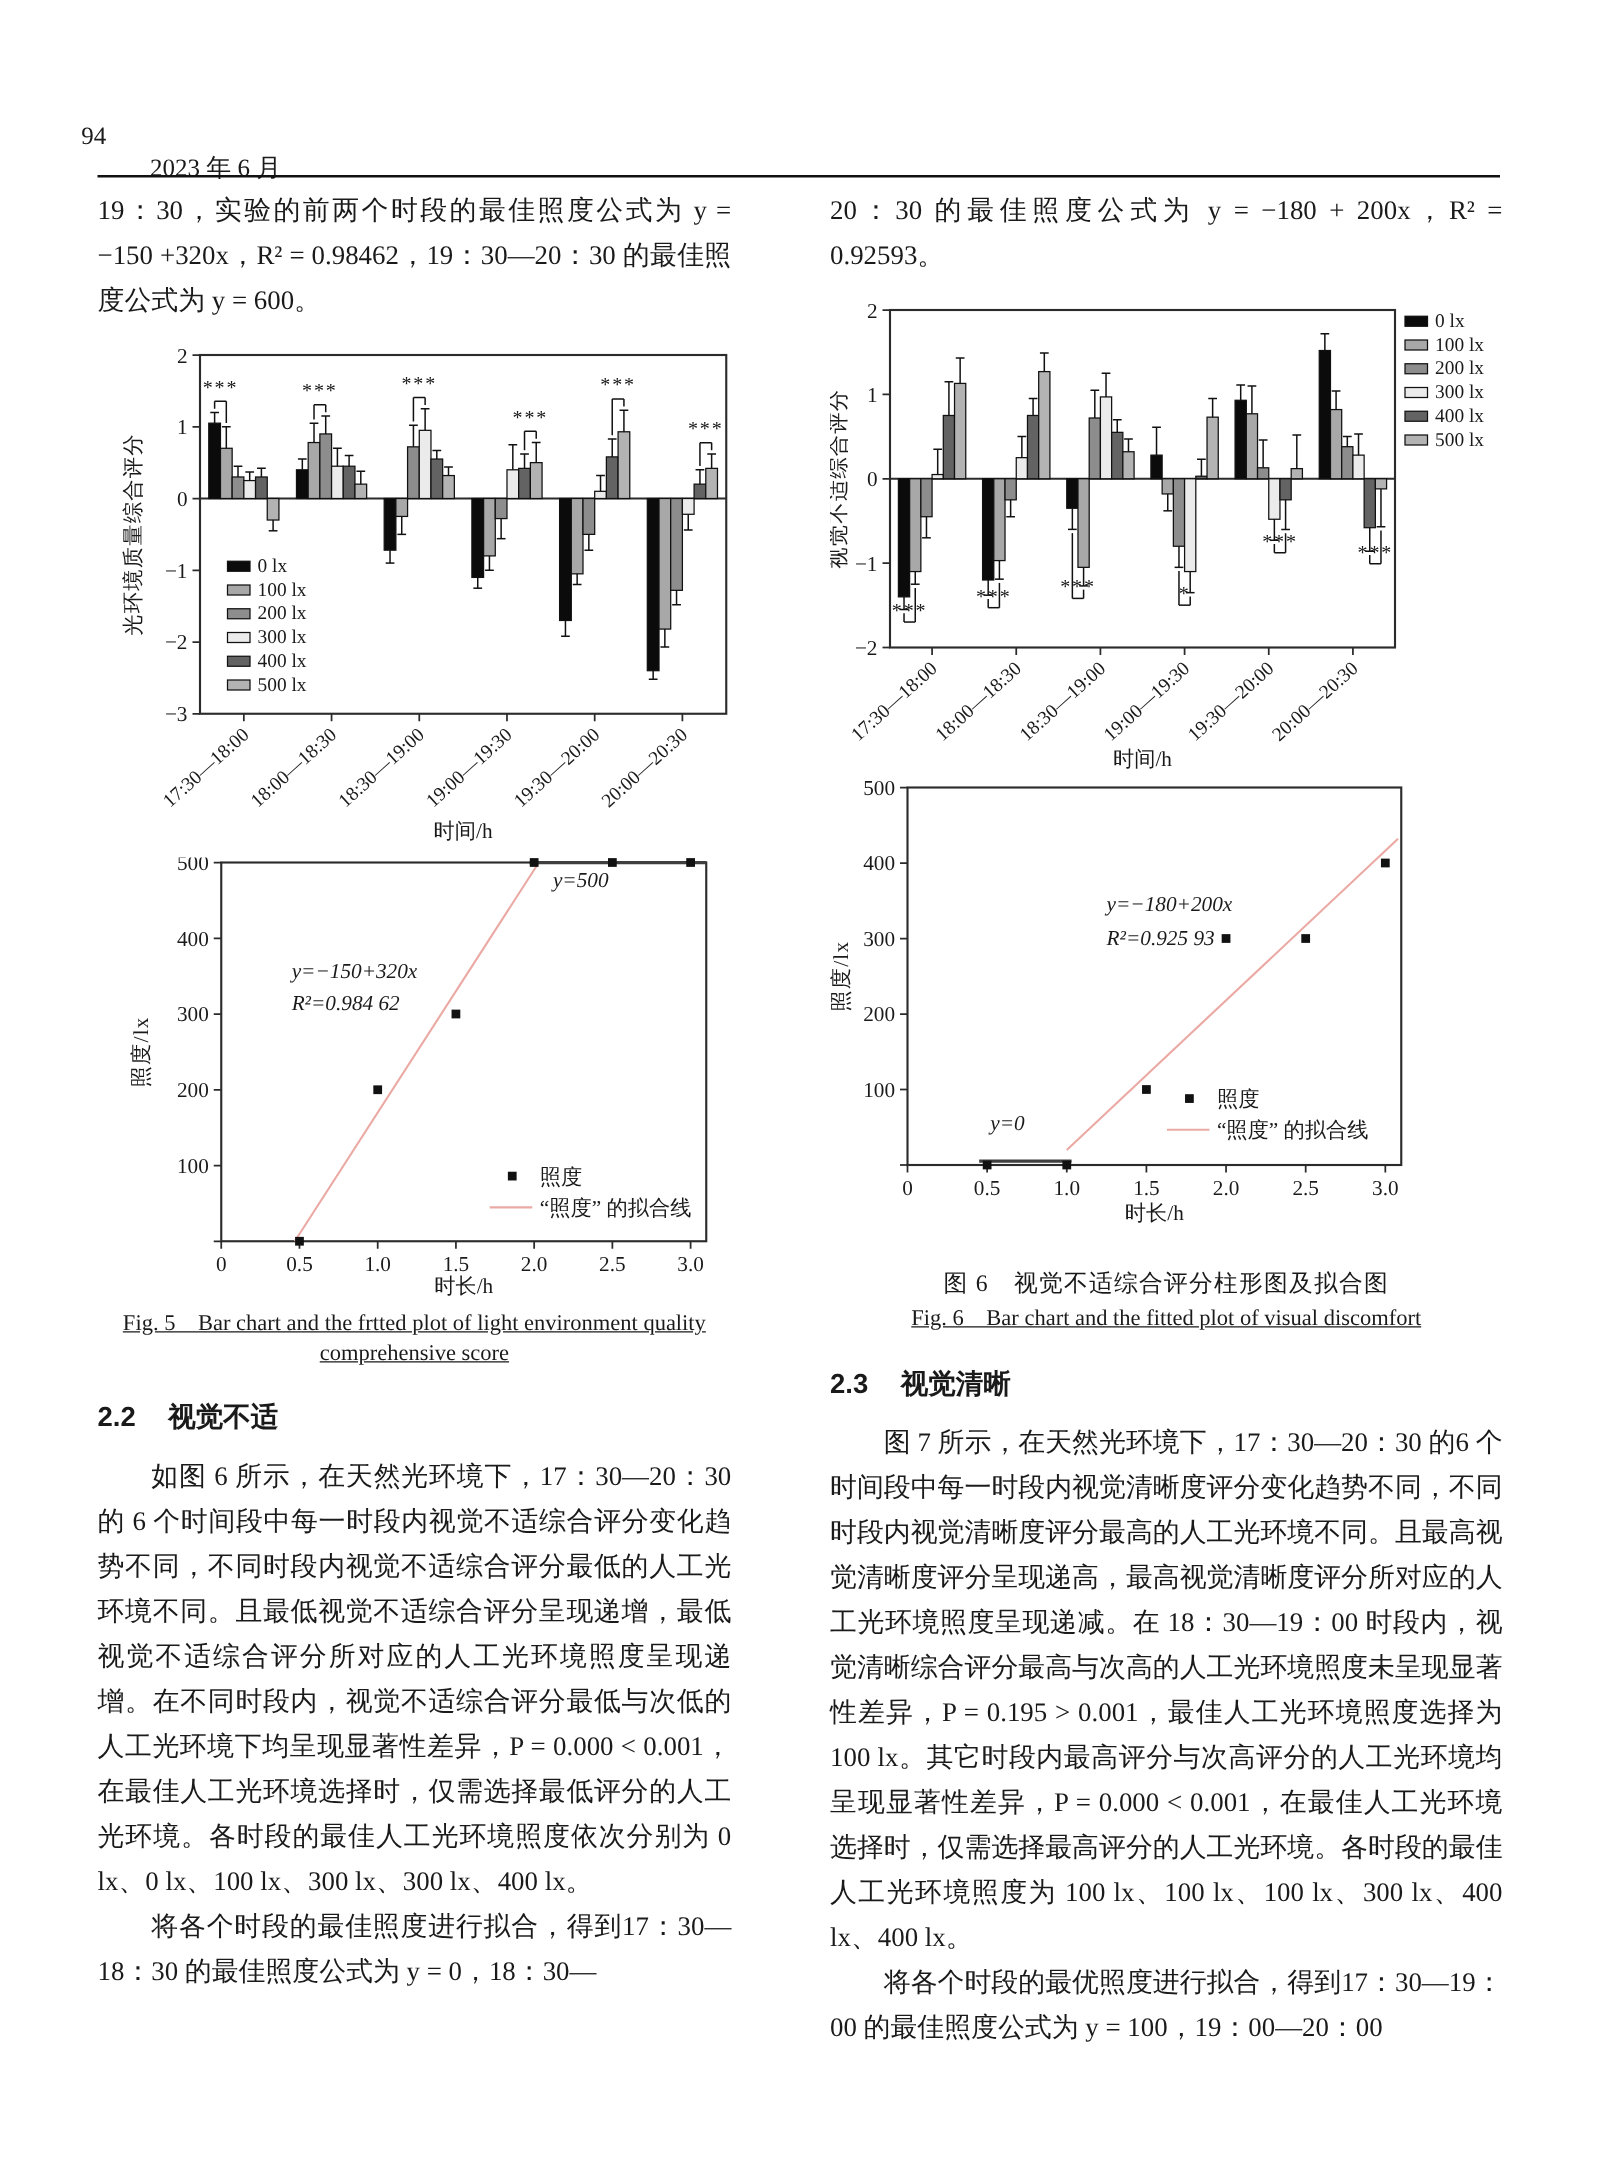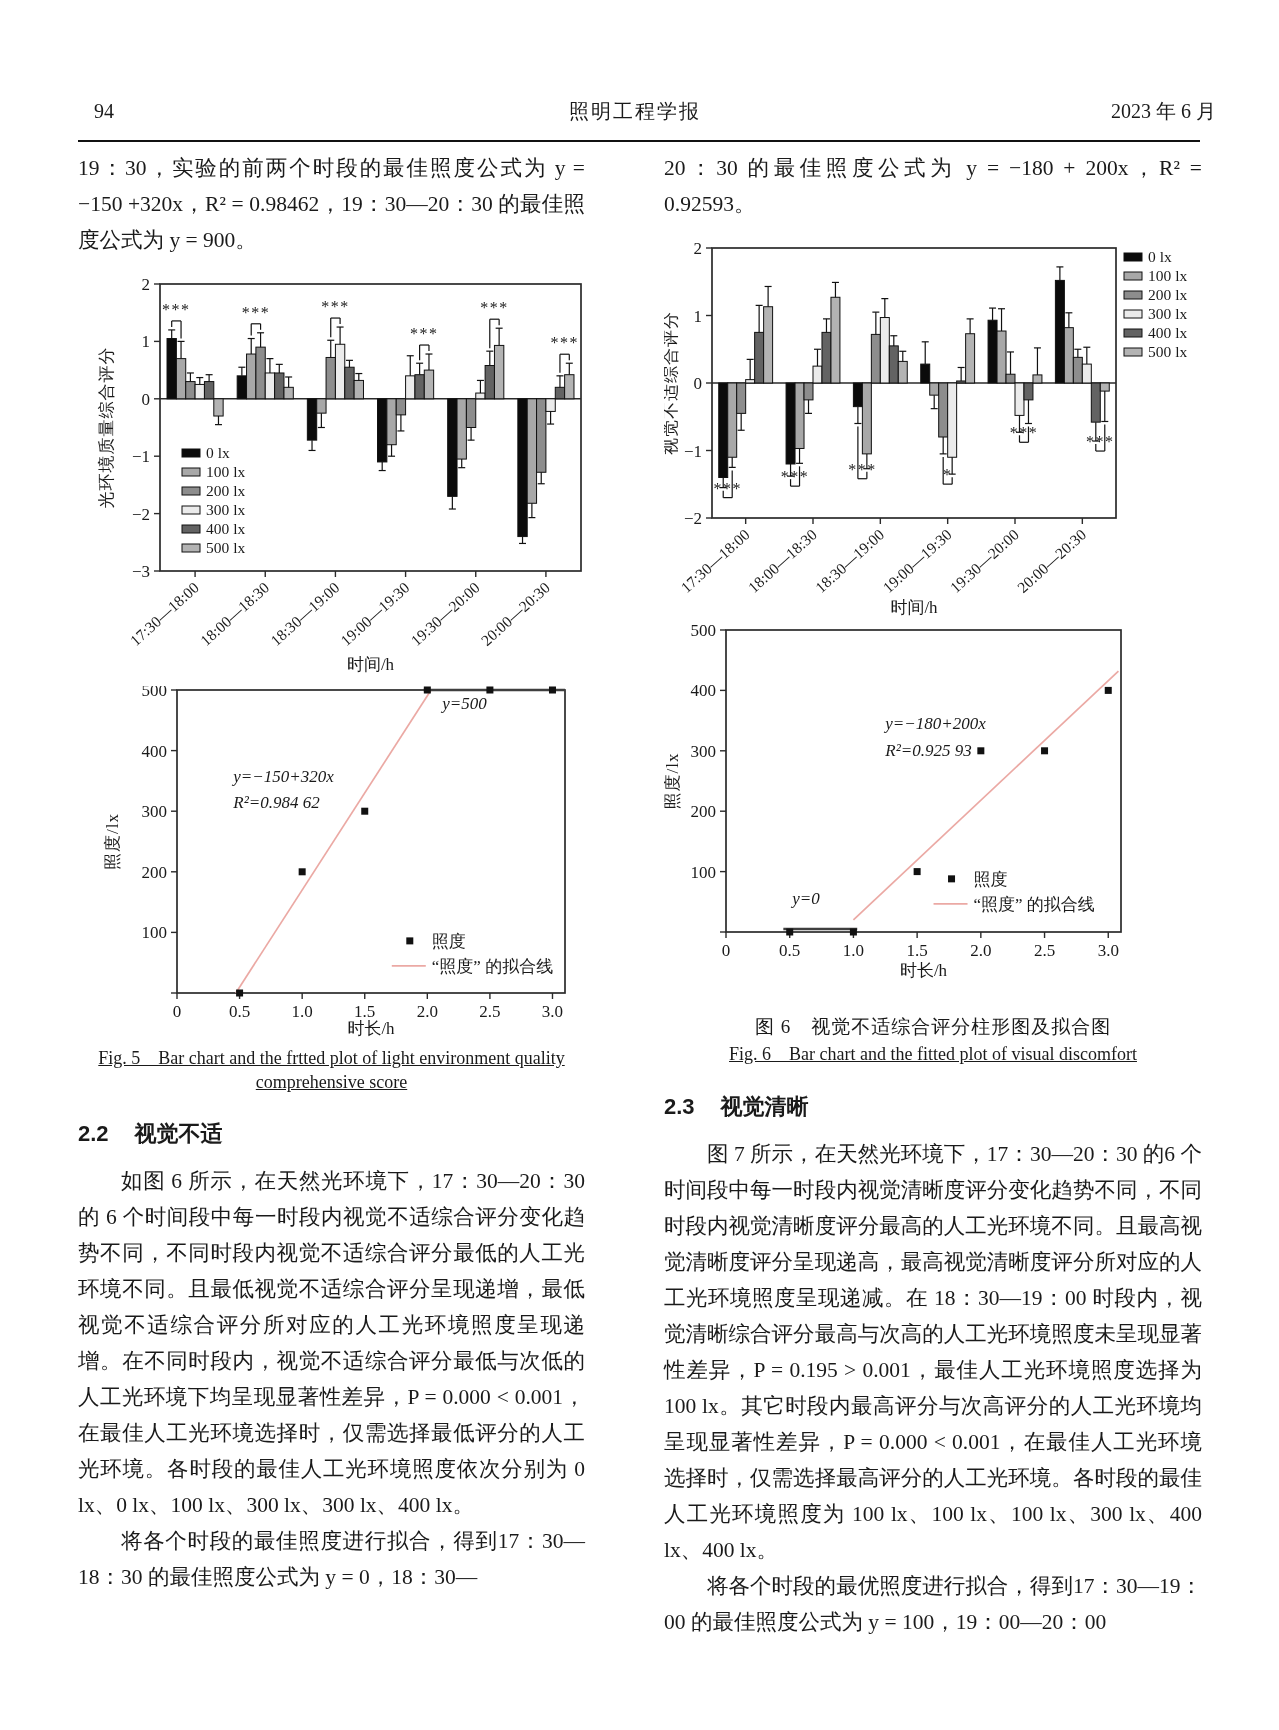--- a/index.html
+++ b/index.html
@@ -1,19 +1,19 @@
 <!DOCTYPE html>
 <html><head>
 <meta charset="utf-8">
 <style>
   html,body{margin:0;padding:0;background:#ffffff;}
   .page{position:relative;width:1279px;height:1730px;background:#ffffff;overflow:hidden;
         font-family:"Liberation Serif","DejaVu Serif",serif;color:#1a1a1a;}
-  .hdr{position:absolute;left:94px;top:98px;width:1122px;display:flex;align-items:center;
-       font-size:20px;}
+  .hdr{position:absolute;left:65px;top:98px;width:1122px;display:flex;align-items:flex-start;
+       font-size:20px;flex-direction:column;}
   .hdr .pg{width:120px;text-align:left;}
   .hdr .jt{flex:1;text-align:center;letter-spacing:2px;}
   .hdr .dt{width:160px;text-align:right;}
   .rule{position:absolute;left:78px;top:140px;width:1122px;border-top:2.5px solid #111;}
   .col{position:absolute;top:150px;}
   .col-left{left:78px;width:507px;}
   .col-right{left:664px;width:538px;}
   p.body{margin:0;font-size:21.5px;line-height:36px;text-align:justify;text-indent:2em;}
   p.noind{text-indent:0;}
   .chart{line-height:0;}
@@ -24,27 +24,26 @@
   h2.sec .num{margin-right:26px;text-align:right;}
   svg text{fill:#1a1a1a;font-family:"Liberation Serif","DejaVu Serif",serif;}
 </style>
 </head>
 <body>
 
 <div class="page">
 
   <div class="hdr">
     <span class="pg">94</span>
-    <span class="jt">照明工程学报</span>
     <span class="dt">2023 年 6 月</span>
   </div>
   <div class="rule"></div>
 
   <div class="col col-left">
-    <p class="body noind">19：30，实验的前两个时段的最佳照度公式为 y = −150 +320x，R² = 0.98462，19：30—20：30 的最佳照度公式为 y = 900。</p>
+    <p class="body noind">19：30，实验的前两个时段的最佳照度公式为 y = −150 +320x，R² = 0.98462，19：30—20：30 的最佳照度公式为 y = 600。</p>
     <div class="chart" id="fig5-bar" style="margin-top:8px;"><svg width="507" height="420" viewBox="0 0 507 420">
           <rect x="82" y="18" width="421" height="287" fill="none" stroke="#2b2b2b" stroke-width="1.7"></rect>
           <line x1="76" y1="305" x2="82" y2="305" stroke="#2b2b2b" stroke-width="1.4"></line>
           <text x="72" y="311" text-anchor="end" font-size="17">−3</text>
           <line x1="76" y1="247.6" x2="82" y2="247.6" stroke="#2b2b2b" stroke-width="1.4"></line>
           <text x="72" y="253.6" text-anchor="end" font-size="17">−2</text>
           <line x1="76" y1="190.2" x2="82" y2="190.2" stroke="#2b2b2b" stroke-width="1.4"></line>
           <text x="72" y="196.2" text-anchor="end" font-size="17">−1</text>
           <line x1="76" y1="132.8" x2="82" y2="132.8" stroke="#2b2b2b" stroke-width="1.4"></line>
           <text x="72" y="138.8" text-anchor="end" font-size="17">0</text>

